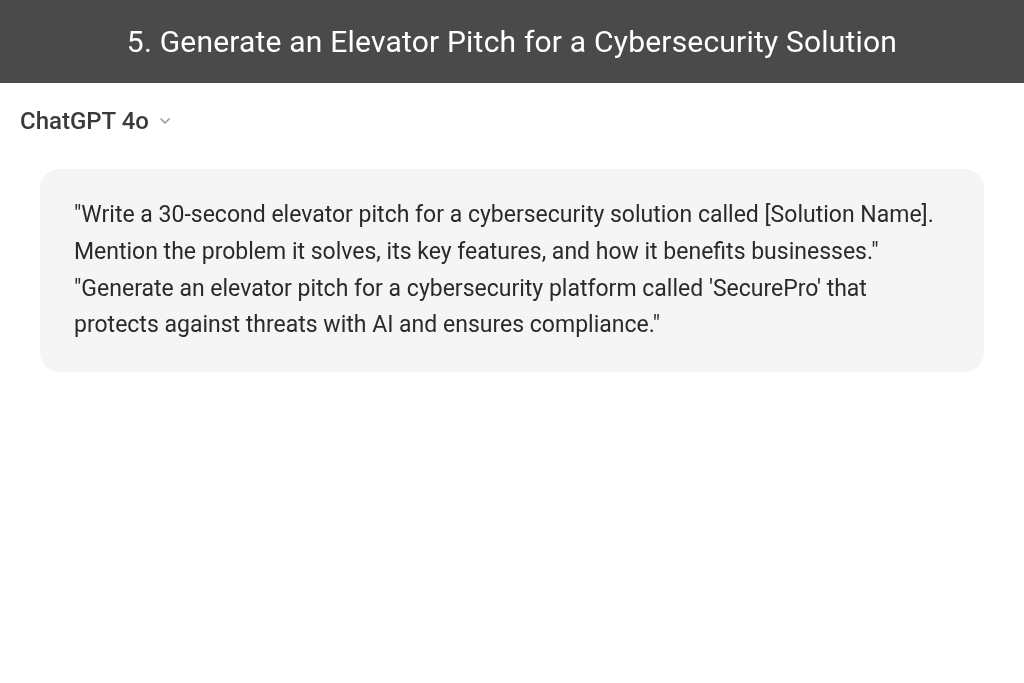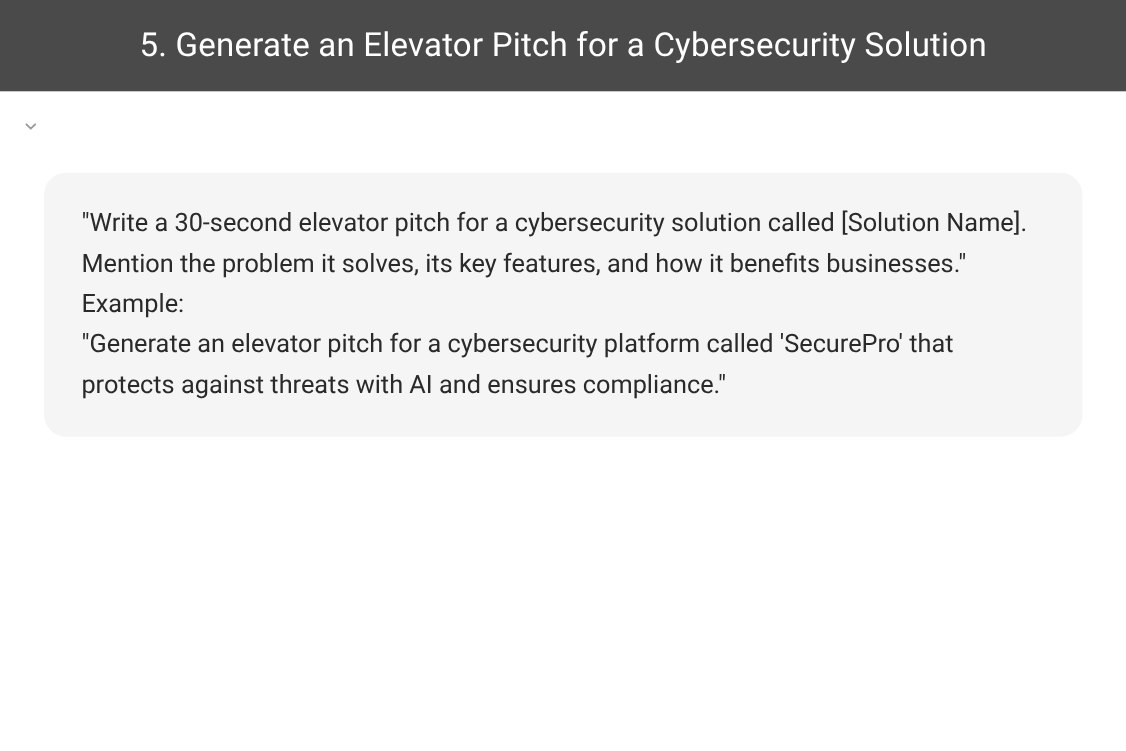--- a/index.html
+++ b/index.html
@@ -59,29 +59,29 @@
 </head>
 <body>
 
 
 
 <div class="header-bar">
   <span>5. Generate an Elevator Pitch for a Cybersecurity Solution</span>
 </div>
 
 <div class="model-selector">
+  <span class="model-name">ChatGPT 4o</span>
   <span class="chevron-icon">
     <svg viewBox="0 0 24 24" fill="none" stroke="currentColor" stroke-width="2.5" stroke-linecap="round" stroke-linejoin="round">
       <polyline points="6 9 12 15 18 9"></polyline>
     </svg>
   </span>
 </div>
 
 <div class="content-area">
   <div class="message-card">
     <span class="message-line">"Write a 30-second elevator pitch for a cybersecurity solution called [Solution Name]. Mention the problem it solves, its key features, and how it benefits businesses."</span>
-    <span class="message-line">Example:</span>
     <span class="message-line">"Generate an elevator pitch for a cybersecurity platform called 'SecurePro' that protects against threats with AI and ensures compliance."</span>
   </div>
 </div>
 
 
 
 
 </body></html>

